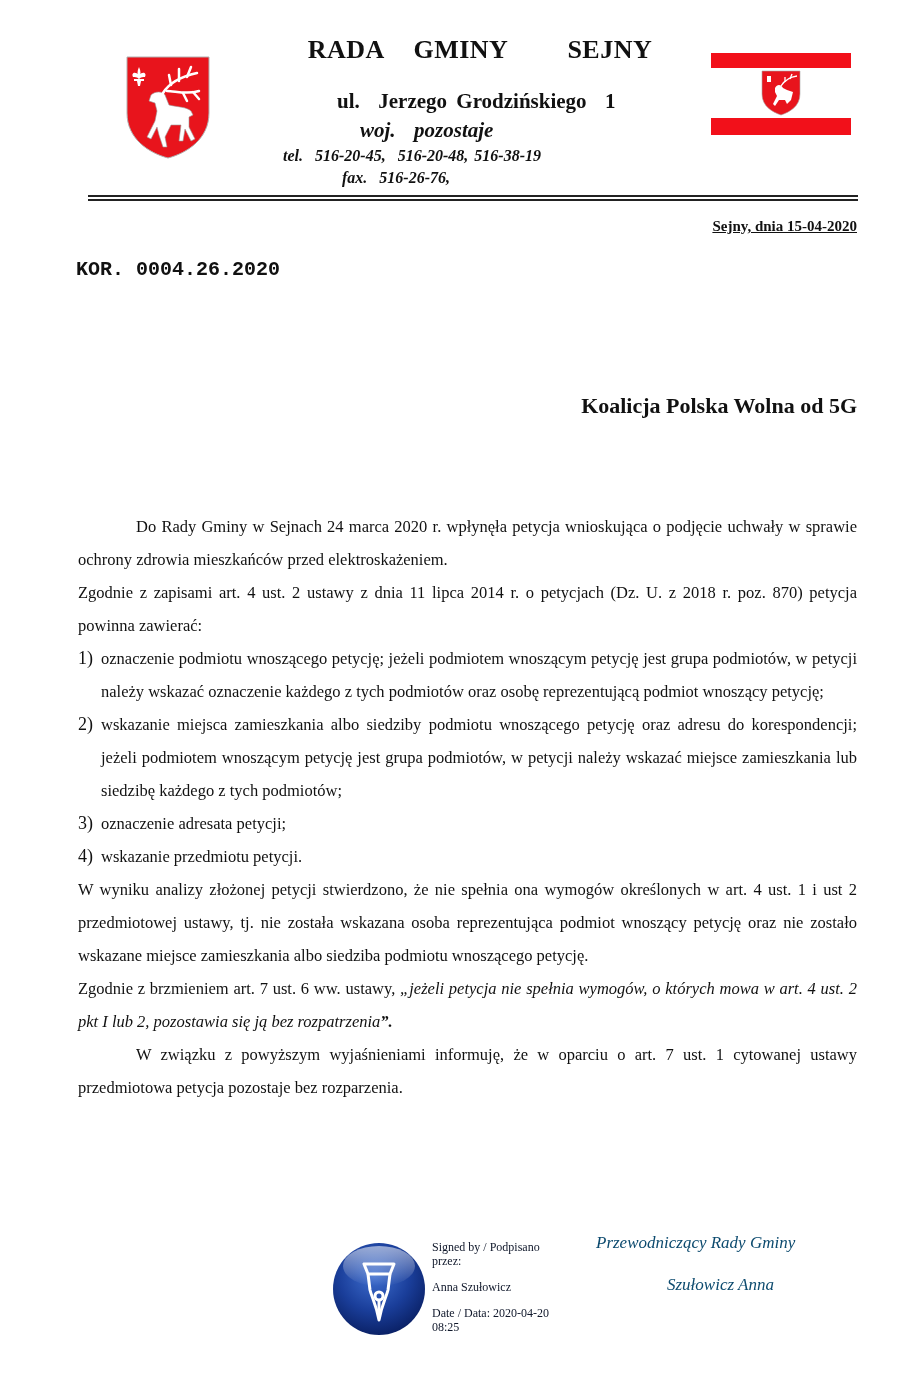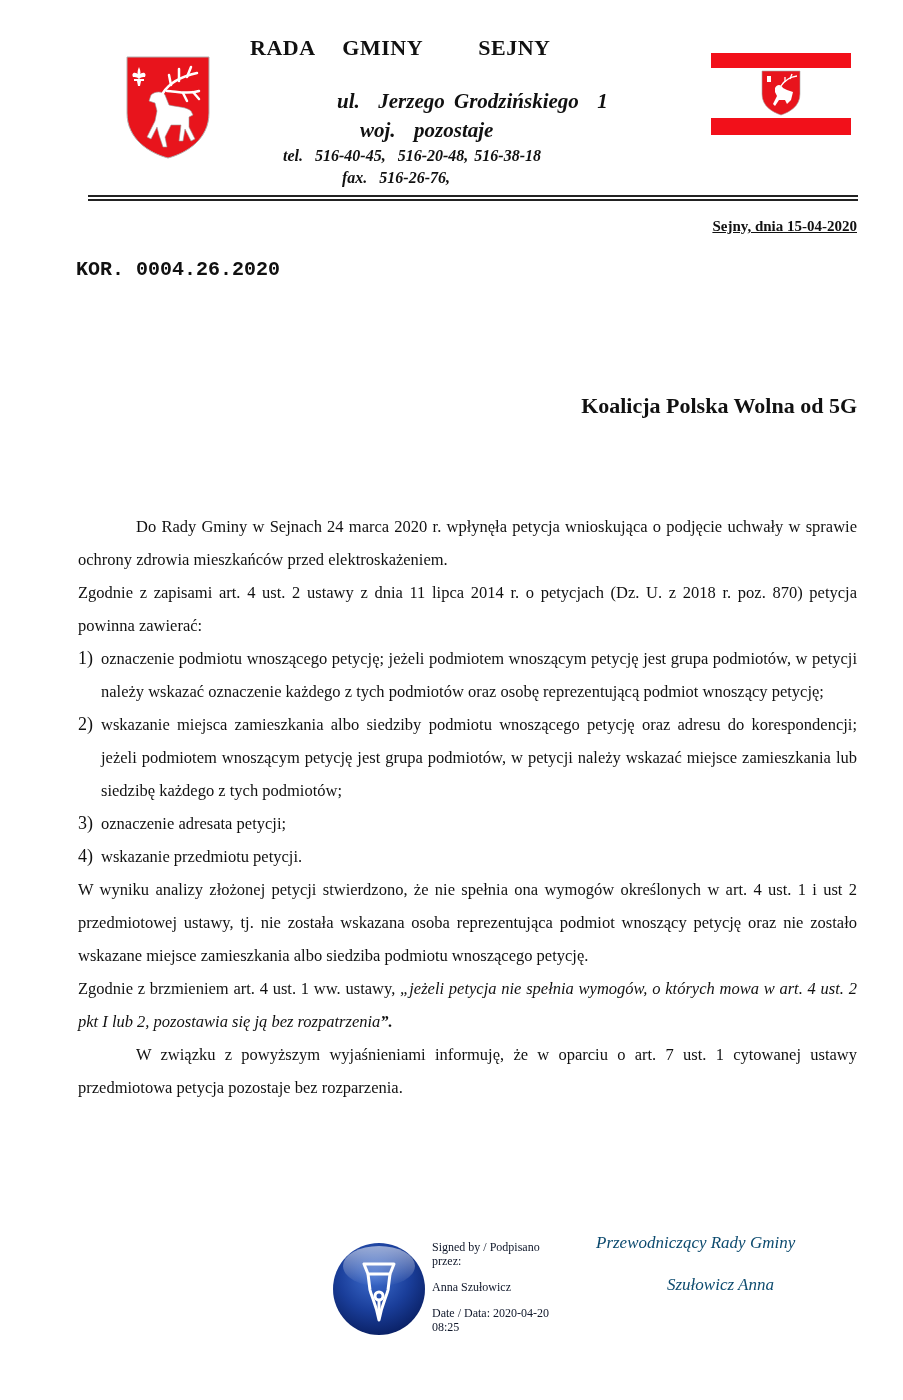--- a/index.html
+++ b/index.html
@@ -3,23 +3,23 @@
   <meta charset="utf-8">
   <style>
     html, body { margin: 0; padding: 0; background: #ffffff; }
     body { width: 903px; height: 1400px; position: relative; overflow: hidden;
            font-family: "Liberation Serif", "DejaVu Serif", serif; color: #111; }
     .abs { position: absolute; }
 
     
     .crest-left { left: 125px; top: 55px; width: 86px; height: 104px; }
     .flag { left: 711px; top: 50px; width: 140px; height: 86px; }
-    .title { left: 250px; top: 35px; width: 460px; font-weight: bold;
-             font-size: 22px; letter-spacing: 0.5px; word-spacing: 8px; }
-    .addr1 { left: 337px; top: 89px; font-style: italic; font-weight: bold; font-size: 21px; word-spacing: 4px; }
+    .title { left: 250px; top: 35px; width: 460px; text-align: center; font-weight: bold;
+             font-size: 26px; letter-spacing: 0.5px; word-spacing: 8px; }
+    .addr1 { left: 337px; top: 89px; font-weight: bold; font-size: 21px; word-spacing: 4px; }
     .addr2 { left: 360px; top: 118px; font-style: italic; font-weight: bold; font-size: 21px; word-spacing: 4px; }
     .tel { left: 283px; top: 147px; font-style: italic; font-weight: bold; font-size: 16px; word-spacing: 2px; }
     .fax { left: 342px; top: 169px; font-style: italic; font-weight: bold; font-size: 16px; word-spacing: 2px; }
     .rule { left: 88px; top: 195px; width: 770px; height: 6px;
             border-top: 2px solid #222; border-bottom: 2px solid #222; box-sizing: border-box; }
 
     .date { right: 46px; top: 218px; font-weight: bold; font-size: 15px; text-decoration: underline; }
     .ref { left: 76px; top: 258px; font-weight: bold; font-size: 20px; font-family: Liberation Mono, monospace; }
     .addressee { right: 46px; top: 393px; font-weight: bold; font-size: 22px; }
 
@@ -66,21 +66,21 @@
       <path d="M42 36 C50 36 62 40 74 36"></path>
       <path d="M58 38 L62 46"></path>
       <path d="M68 37 L74 44"></path>
     </g>
   </svg>
 </div>
 
 <div class="abs title" style="white-space:pre;">RADA  GMINY    SEJNY</div>
 <div class="abs addr1" style="white-space:pre;">ul.  Jerzego Grodzińskiego  1</div>
 <div class="abs addr2" style="white-space:pre;">woj.  pozostaje</div>
-<div class="abs tel" style="white-space:pre;">tel.  516-40-45,  516-20-48, 516-38-18</div>
+<div class="abs tel" style="white-space:pre;">tel.  516-20-45,  516-20-48, 516-38-19</div>
 <div class="abs fax" style="white-space:pre;">fax.  516-26-76,</div>
 
 <div class="abs flag">
   <svg width="140" height="86" viewBox="0 0 140 86">
     <rect x="0" y="0" width="140" height="86" fill="#ffffff"></rect>
     <rect x="0" y="3" width="140" height="15" fill="#f2101a"></rect>
     <rect x="0" y="68" width="140" height="17" fill="#f2101a"></rect>
     <path d="M51 21 H89 V44 C89 56 79 62 70 65 C61 62 51 56 51 44 Z" fill="#e8141c" stroke="#aaaaaa" stroke-width="0.6"></path>
     <g fill="#ffffff">
       <path d="M56 26 L60 26 L60 32 L56 32 Z"></path>
@@ -115,21 +115,21 @@
     <li>
       <span class="num">3)</span>
       <span>oznaczenie adresata petycji;</span>
     </li>
     <li>
       <span class="num">4)</span>
       <span>wskazanie przedmiotu petycji.</span>
     </li>
   </ol>
   <p>W wyniku analizy złożonej petycji stwierdzono, że nie spełnia ona wymogów określonych w art. 4 ust. 1 i ust 2 przedmiotowej ustawy, tj. nie została wskazana osoba reprezentująca podmiot wnoszący petycję oraz nie zostało wskazane miejsce zamieszkania albo siedziba podmiotu wnoszącego petycję.</p>
-  <p><span>Zgodnie z brzmieniem art. 4 ust. 1 ww. ustawy, </span><span class="italic-quote">„jeżeli petycja nie spełnia wymogów, o których mowa w art. 4 ust. 2 pkt I lub 2, pozostawia się ją bez rozpatrzenia</span><span class="quote-end">”.</span></p>
+  <p><span>Zgodnie z brzmieniem art. 7 ust. 6 ww. ustawy, </span><span class="italic-quote">„jeżeli petycja nie spełnia wymogów, o których mowa w art. 4 ust. 2 pkt I lub 2, pozostawia się ją bez rozpatrzenia</span><span class="quote-end">”.</span></p>
   <p class="indent">W związku z powyższym wyjaśnieniami informuję, że w oparciu o art. 7 ust. 1 cytowanej ustawy przedmiotowa petycja pozostaje bez rozparzenia.</p>
 </div>
 
 <div class="abs seal">
   <svg width="98" height="98" viewBox="0 0 98 98">
     <defs>
       <radialGradient id="sg" cx="45%" cy="35%" r="65%">
         <stop offset="0%" stop-color="#3f6fd0"></stop>
         <stop offset="60%" stop-color="#1a3e9a"></stop>
         <stop offset="100%" stop-color="#0b2268"></stop>

